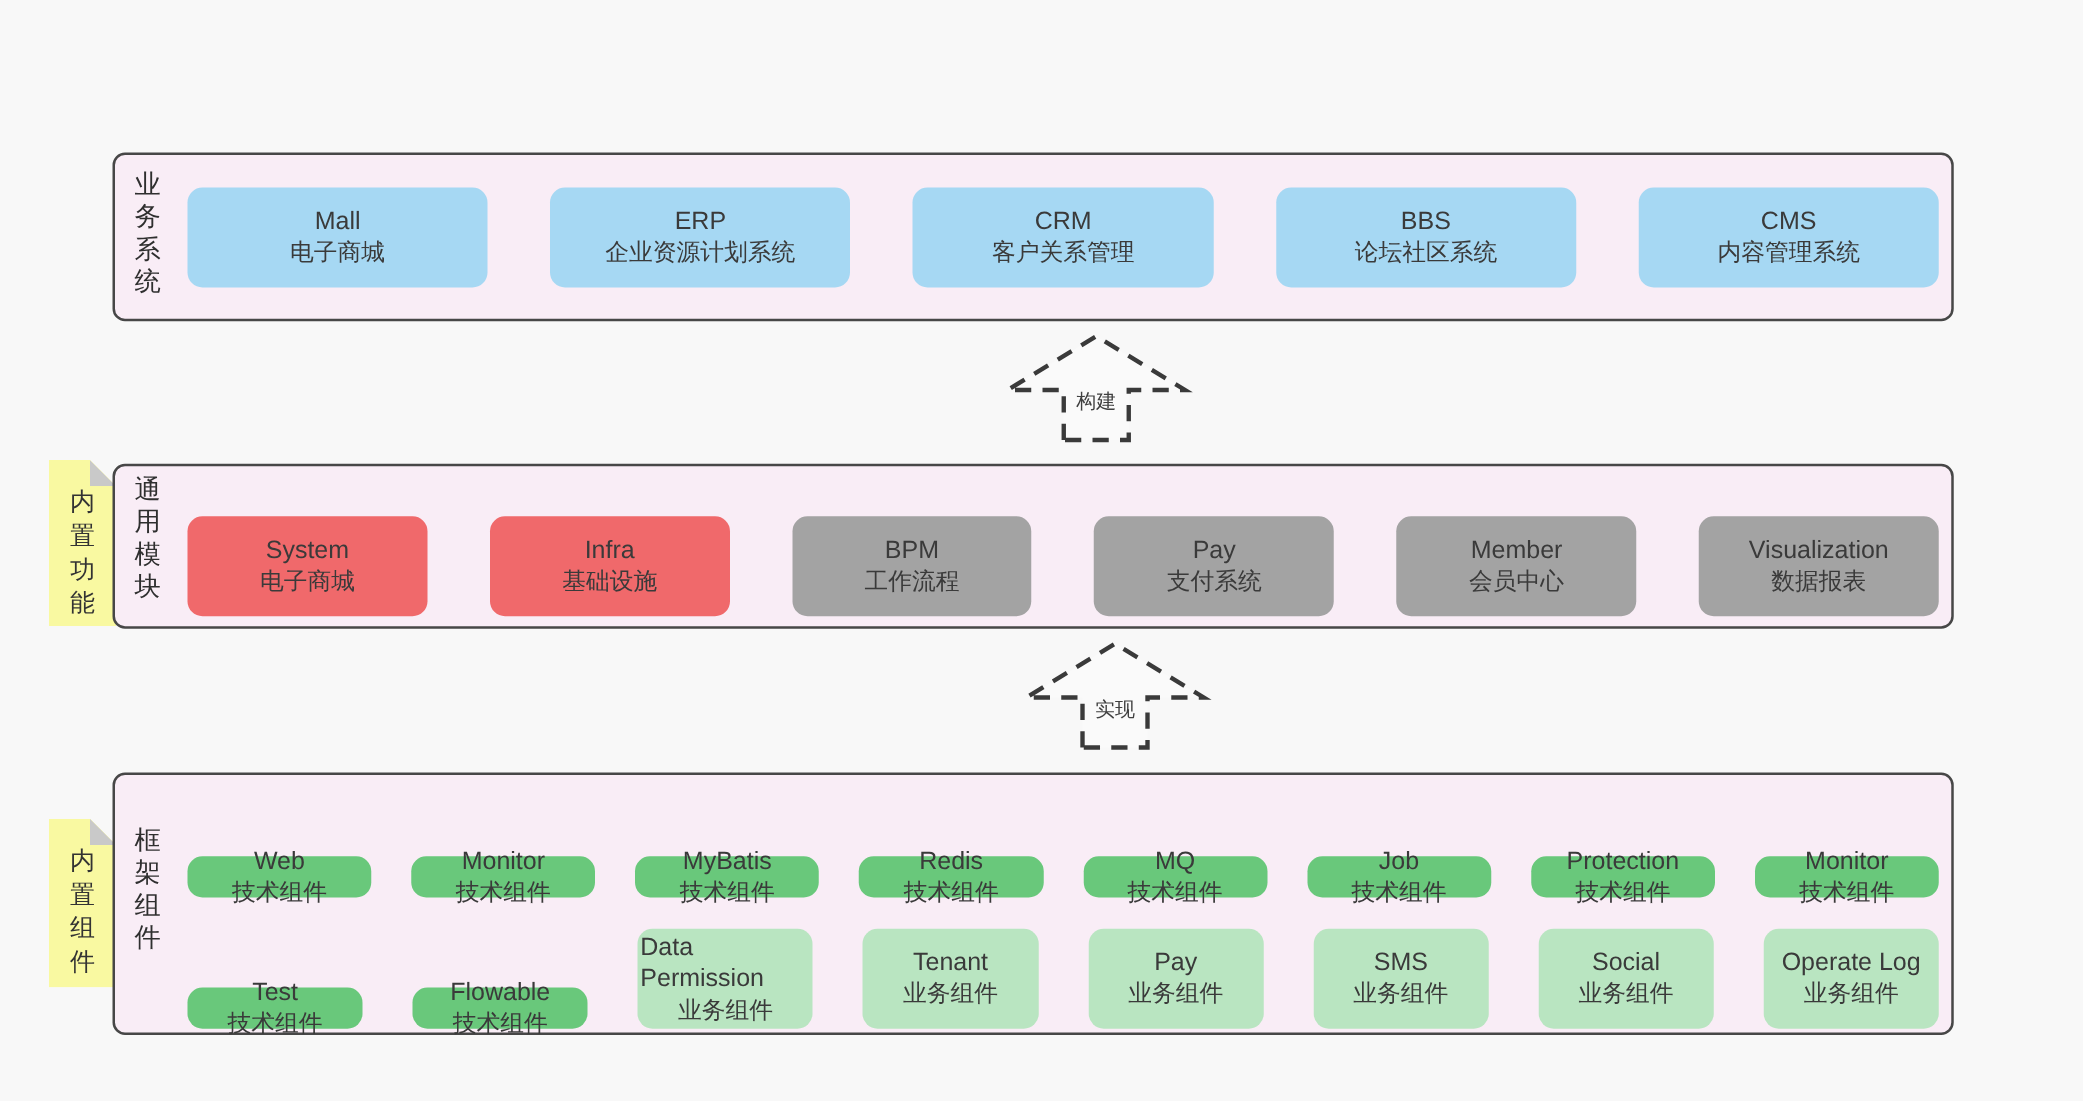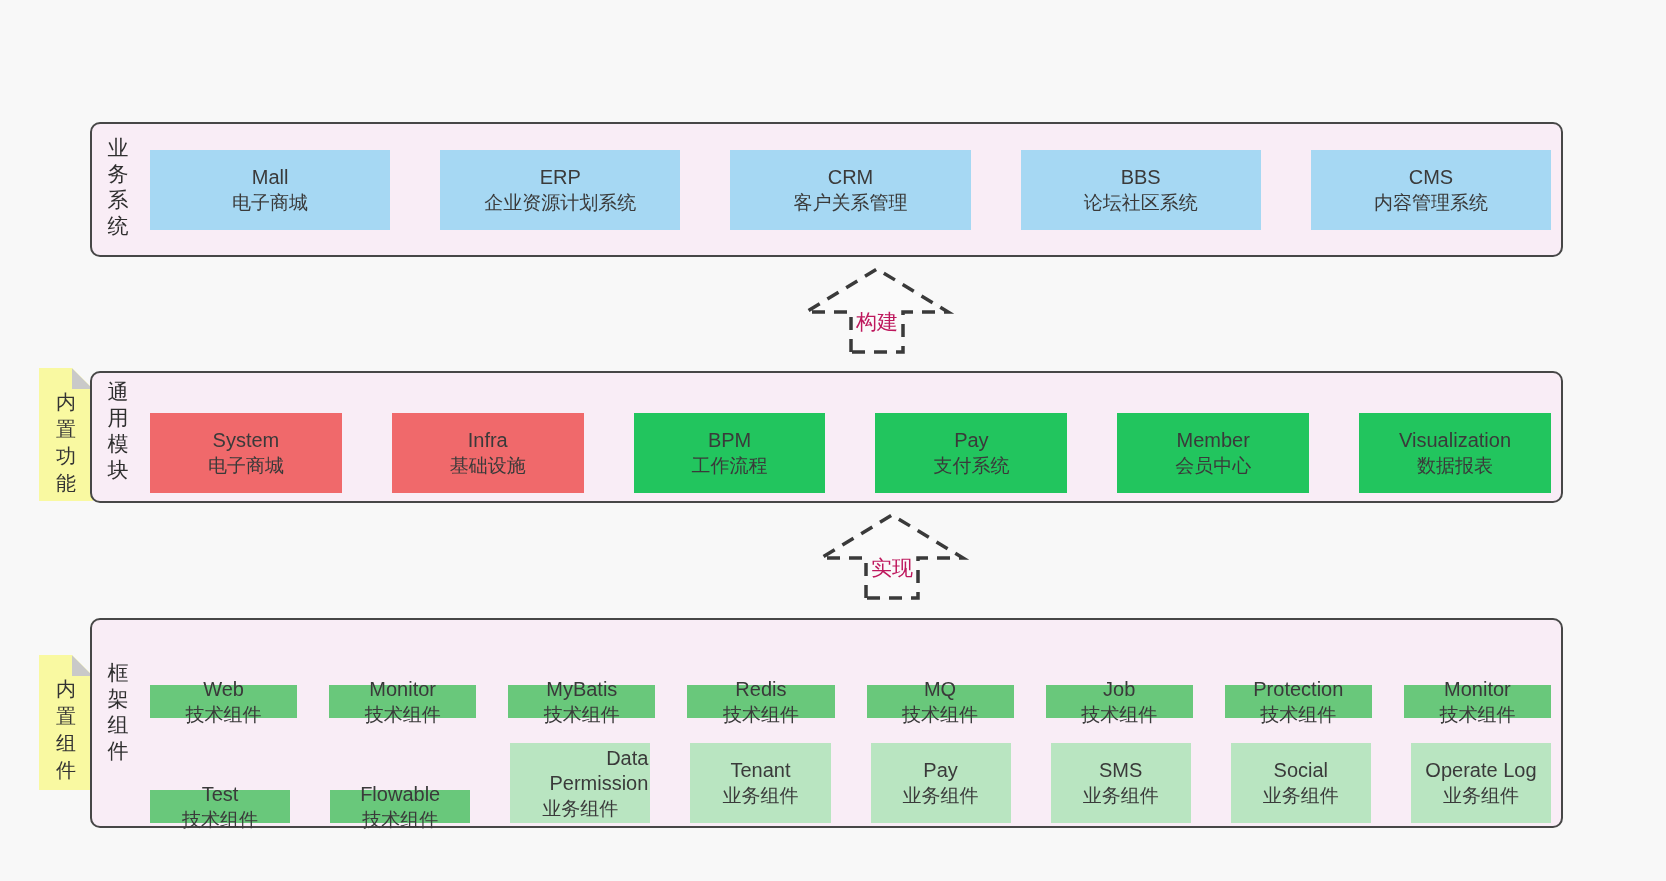--- a/index.html
+++ b/index.html
@@ -24,28 +24,28 @@
   .section1 .v-label{top:11px;}
   .section2 .v-label{top:6px;}
   .section3 .v-label{top:40px;}
   
   .box-row{position:absolute; left:58px; right:10px; display:flex;}
   .section1 .box-row{top:26px; height:80px; gap:50px;}
   .section2 .box-row{top:40px; height:80px; gap:50px;}
   .section3 .row-a{top:18px; height:80px; gap:32px;}
   .section3 .row-b{top:123px; height:80px; gap:40px;}
   .box{
-    flex:1; border-radius:0; display:flex; flex-direction:column;
-    justify-content:center; align-items:center; text-align:right;
+    flex:1; border-radius:12px; display:flex; flex-direction:column;
+    justify-content:center; align-items:center; text-align:left;
     font-size:19px; line-height:25px; color:#3a3a3a; padding:2px;
     box-sizing:border-box;
   }
   .box.blue{background:#a6d8f3;}
   .box.red{background:#f0696b;}
-  .box.pink{background:#22c55e;}
+  .box.pink{background:#a3a3a3;}
   .box.green{background:#69c87b;margin-top:47px;}
   .box.green-light{background:#b9e5c1;}
   .box-title{font-size:20px;}
   
   .note{
     position:absolute; left:39px; width:54px; background:#f9f9a1; z-index:0;
     clip-path:polygon(0 0, calc(100% - 21px) 0, 100% 21px, 100% 100%, 0 100%);
   }
   .note1{top:368px; height:133px;}
   .note2{top:655px; height:135px;}
@@ -62,21 +62,21 @@
   .arrow{position:absolute; width:148px; height:88px; z-index:1;}
   .arrow1{left:803px; top:266px;}
   .arrow2{left:818px; top:512px;}
   .arrow svg{position:absolute; inset:0; overflow:visible;}
   .arrow path{
     fill:#fafafa; stroke:#3a3a3a; stroke-width:3.5;
     stroke-dasharray:13 9; stroke-linecap:butt;
   }
   .arrow-label{
     position:absolute; left:50%; top:56px; transform:translate(-50%,-50%);
-    background:#fafafa; padding:0 3px; font-size:21px; color:#be185d; white-space:nowrap;
+    background:#fafafa; padding:0 3px; font-size:16px; color:#404040; white-space:nowrap;
   }
 </style>
 </head>
 <body>
 
 <div class="page">
 
   <div class="note note1">
     <div class="note-fold"></div>
     <div class="note-text">

